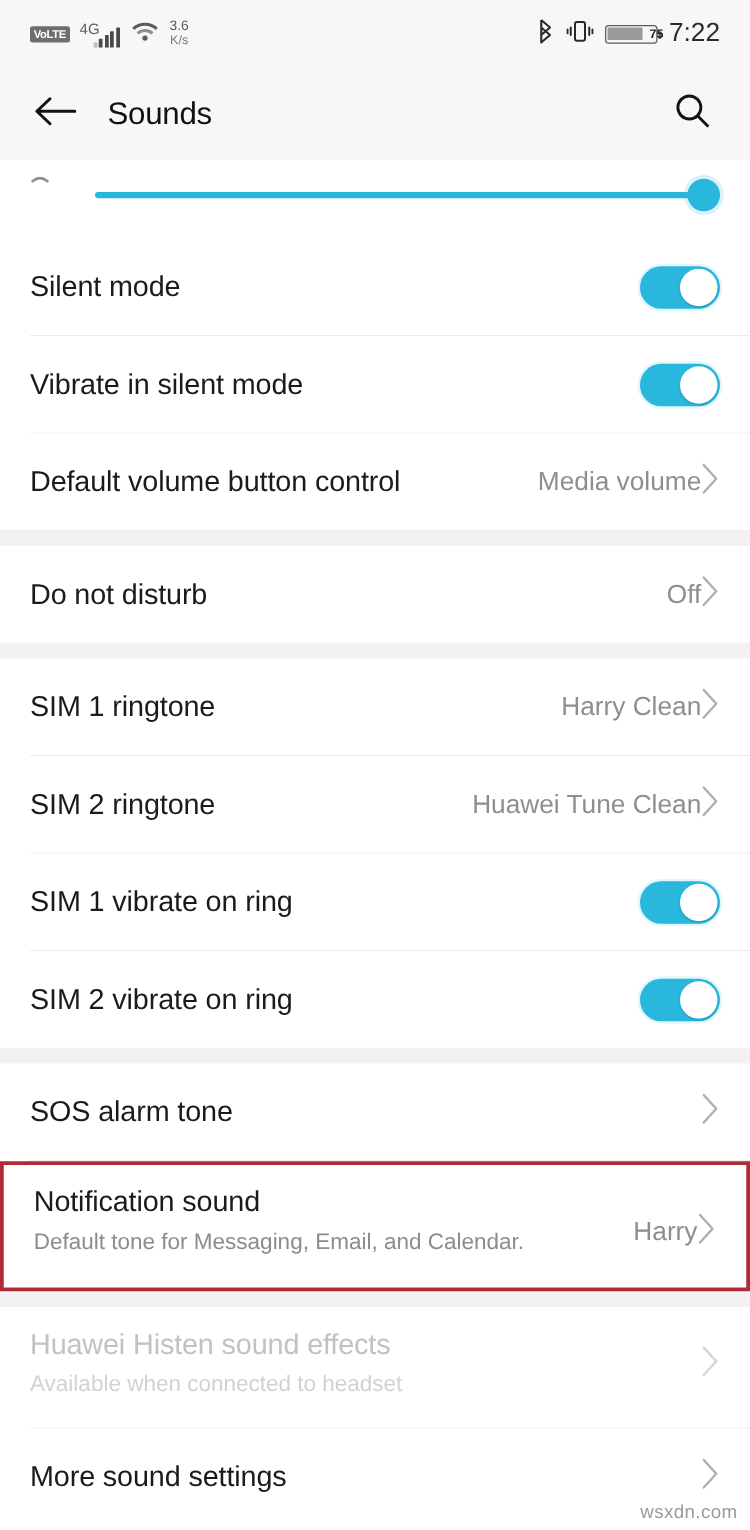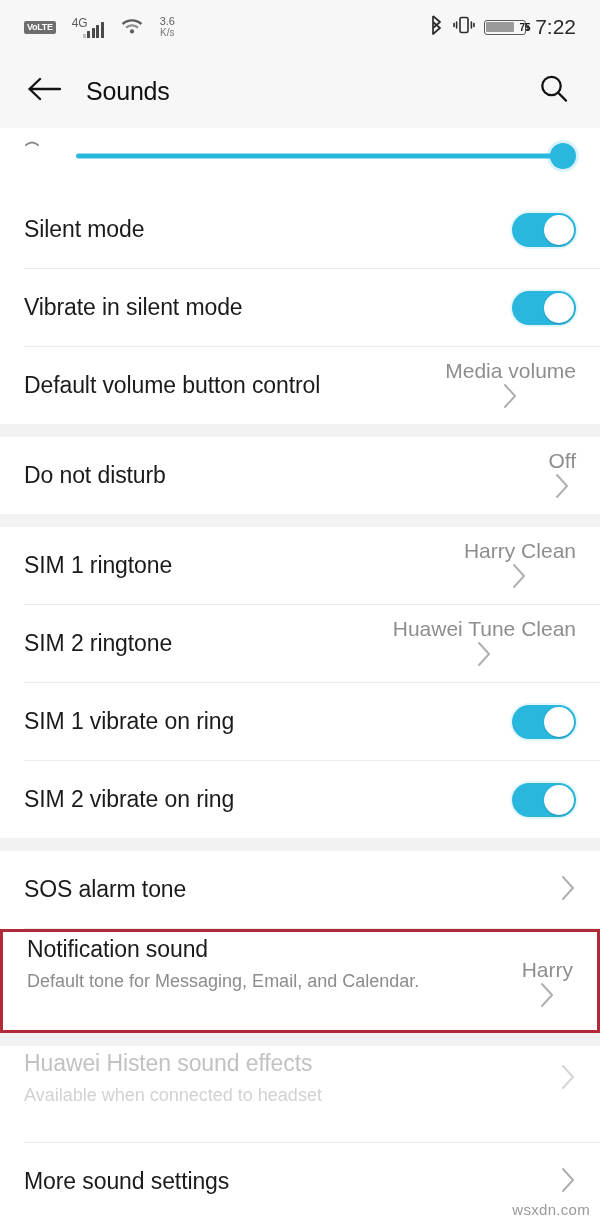--- a/index.html
+++ b/index.html
@@ -13,21 +13,21 @@
 
   
   .statusbar {
     height: 54px;
     background: #f7f7f7;
     display: flex;
     align-items: center;
     padding: 0 24px;
     color: #3b3b3b;
   }
-  .sb-left { display: flex; align-items: center; gap: 16px; }
+  .sb-left { display: flex; align-items: center; gap: 8px; }
   .sb-right { display: flex; align-items: center; gap: 9px; margin-left: auto; }
   .volte-badge {
     background: #6e6e6e; color: #ffffff;
     font-size: 9px; font-weight: bold;
     padding: 2px 3px 2px 3px; border-radius: 2px;
     letter-spacing: -0.3px; line-height: 1;
   }
   .sig-wrap { display: flex; align-items: flex-end; position: relative; height: 22px; }
   .gen-label { font-size: 12px; color: #5c5c5c; position: absolute; top: 0px; left: 0px; }
   .bars { display: flex; align-items: flex-end; gap: 1.5px; margin-left: 11px; height: 14px; }
@@ -63,25 +63,25 @@
   .title { font-size: 25px; color:#111; margin-left: 22px; letter-spacing: -0.2px;}
   .search-btn { margin-left:auto; width:44px;height:44px; display:flex;align-items:center;justify-content:center; cursor:pointer;}
 
   
   .list { background:#ffffff; }
   .row {
     position: relative; background:#fff;
     display:flex; align-items:center;
     padding: 0 24px; min-height: 77px;
   }
-  .row.two-line { min-height: 104px; align-items: flex-start; padding-top: 4px; }
+  .row.two-line { min-height: 104px; align-items: flex-start; padding-top: 16px; }
   .row .label { font-size: 23px; color:#1b1b1b; letter-spacing: -0.1px;}
   .row .sub { font-size: 18px; color:#8c8c8c; margin-top: 6px; max-width: 400px; line-height: 1.35;}
   .row .right {
-    margin-left:auto; display:flex; align-items:center; flex-direction:column;
+    margin-left:auto; display:flex; align-items:center; 
   }
   .row.two-line .right { margin-top: 22px; }
   .value { font-size: 21px; color:#8e8e8e; }
   .chev { display:block; }
   .divider { height:1px; background:#ececec; margin-left:24px; margin-right:0px; }
   .gap { height:13px; background:#f2f2f3; }
   .row.disabled .label { color:#c2c2c2; }
   .row.disabled .sub { color:#d2d2d2; }
 
   

